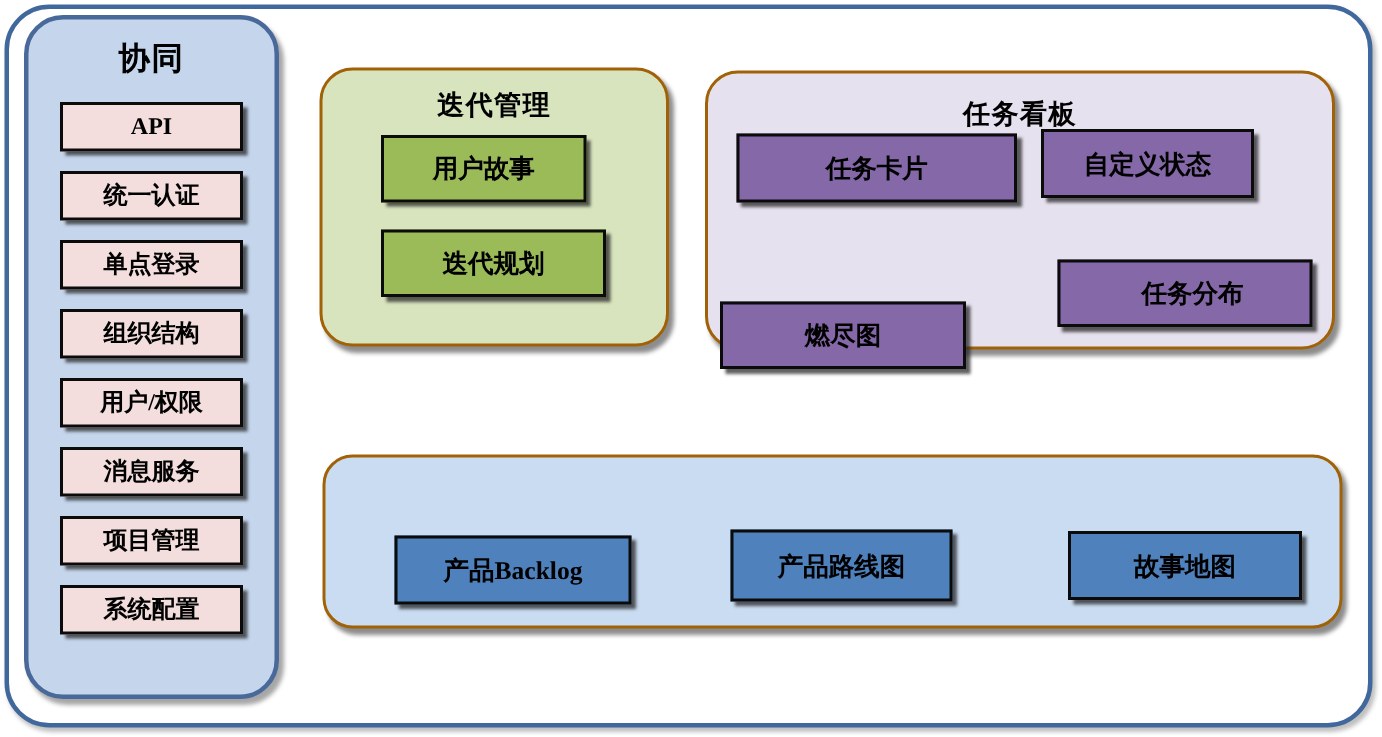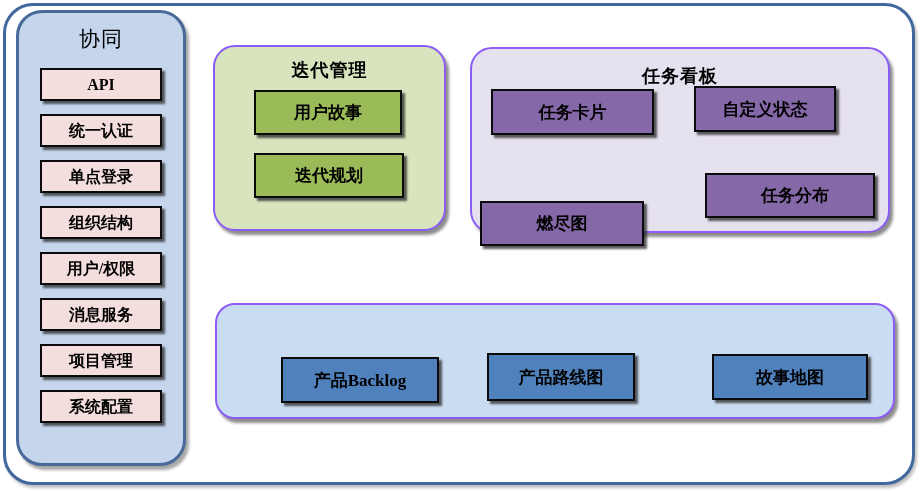--- a/index.html
+++ b/index.html
@@ -28,21 +28,21 @@
     width: 170px; height: 456px;
     background: var(--sidebar-bg, #c4d5ec);
     border: 3px solid var(--sidebar-border, #48699a);
     border-radius: 26px;
     box-shadow: 3px 4px 3px rgba(0,0,0,0.35);
     box-sizing: border-box;
     text-align: center;
   }
   .sidebar-title {
     margin-top: 12px;
-    font-size: 21px; font-weight: normal; color: #000;
+    font-size: 21px; font-weight: bold; color: #000;
     letter-spacing: 1px;
   }
   .sidebar-items {
     margin-top: 15px;
     display: flex; flex-direction: column;
     align-items: center; gap: 13px;
   }
   .chip {
     display: flex; align-items: center; justify-content: center;
     background: var(--sidebar-item-bg, #f3dedd);
@@ -52,60 +52,60 @@
     font-family: "Liberation Serif", serif;
     font-weight: bold; color: #000;
     font-size: 16px; line-height: 1;
     white-space: nowrap;
   }
   .sidebar .chip { width: 122px; height: 33px; }
 
   
   .panel {
     position: absolute;
-    border: 2px solid #8b5cf6;
+    border: 2px solid #a16207;
     border-radius: 22px;
     box-shadow: 3px 4px 3px rgba(0,0,0,0.45);
     box-sizing: border-box;
   }
   .panel-title {
     text-align: center;
     font-size: 18px; font-weight: bold; color: #000;
     letter-spacing: 1px;
   }
   .panel .chip { position: absolute; font-size: 17px; }
 
   .panel-iteration {
     left: 213px; top: 45px; width: 233px; height: 186px;
     background: var(--green-bg, #d8e4bd);
   }
   .panel-iteration .panel-title { margin-top: 11px; }
   .panel-iteration .chip { background: var(--green-item, #9bbb59); }
-  .chip-user-story      { left: 39px; top: 43px;  width: 148px; height: 45px; }
+  .chip-user-story      { left: 39px; top: 43px;  width: 137px; height: 45px; }
   .chip-iter-planning   { left: 39px; top: 106px; width: 150px; height: 45px; }
 
   .panel-kanban {
     left: 470px; top: 47px; width: 420px; height: 186px;
     background: var(--purple-bg, #e6e1ee);
   }
   .panel-kanban .panel-title { margin-top: 15px; text-align: center; }
   .panel-kanban .chip { background: var(--purple-item, #8568a8); }
-  .chip-task-card       { left: 19px;  top: 40px;  width: 163px; height: 46px; }
+  .chip-task-card       { left: 19px;  top: 40px;  width: 187px; height: 46px; }
   .chip-custom-status   { left: 222px; top: 37px;  width: 142px; height: 46px; }
   .chip-burndown        { left: 8px;  top: 120px; width: 164px; height: 45px; margin-top: 32px; }
   .chip-task-dist       { left: 233px; top: 124px; width: 170px; height: 45px; padding-left: 10px; }
 
   .panel-agile {
     left: 215px; top: 303px; width: 680px; height: 116px;
     background: var(--blue-bg, #cadcf1);
     border-radius: 20px;
   }
   .panel-agile .panel-title { margin-top: 10px; }
   .panel-agile .chip { background: var(--blue-item, #4f81bd); }
-  .chip-backlog         { left: 64px;  top: 52px; width: 158px; height: 46px; }
+  .chip-backlog         { left: 46px;  top: 52px; width: 158px; height: 46px; }
   .chip-roadmap         { left: 270px; top: 48px; width: 148px; height: 48px; text-align: center; }
   .chip-story-map       { left: 495px; top: 49px; width: 156px; height: 46px; }
 </style>
 </head>
 <body>
 
 <div class="stage">
   <div class="frame"></div>
 
   <div class="sidebar">

